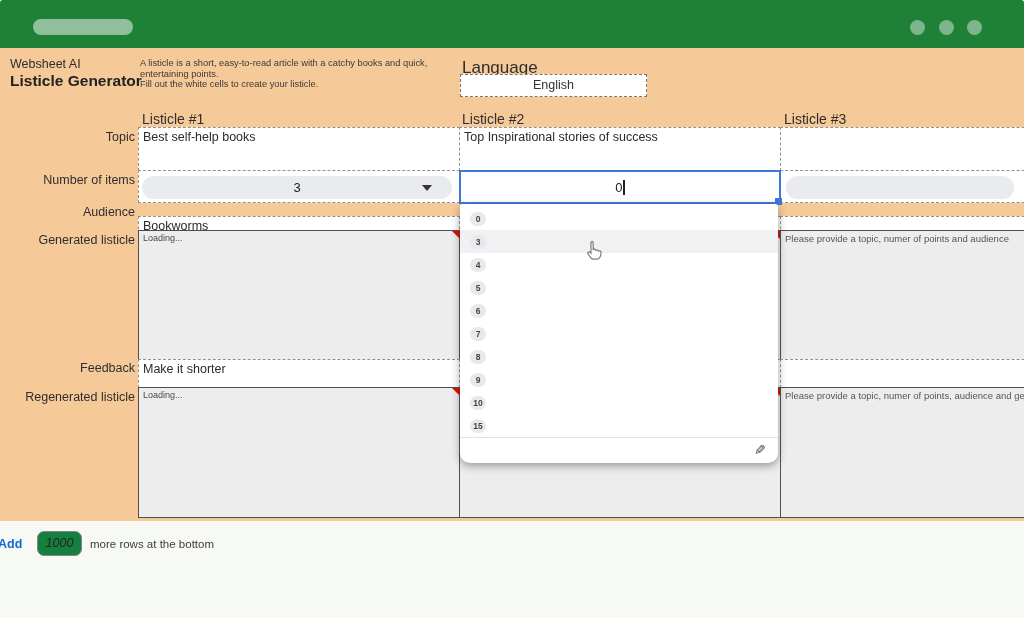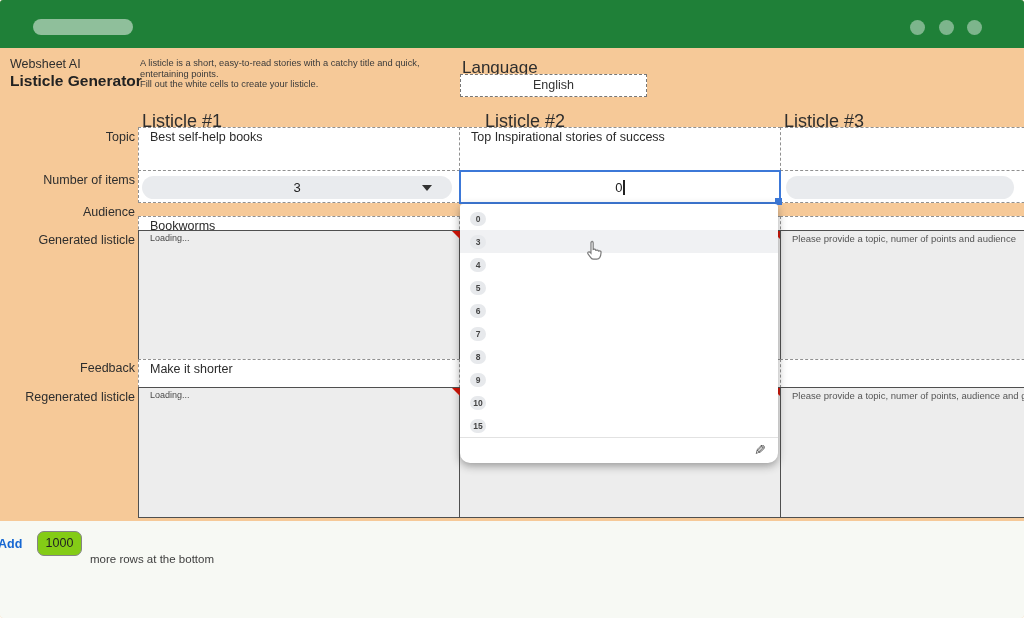--- a/index.html
+++ b/index.html
@@ -15,26 +15,26 @@
   .dot1{left:910px}.dot2{left:939px}.dot3{left:967px}
   
   .app-name{position:absolute;left:10px;top:57px;font-size:12.5px;color:#2d2d2d;}
   .app-title{position:absolute;left:10px;top:72px;font-size:15.5px;font-weight:bold;color:#222;}
   .desc{position:absolute;left:140px;top:58px;width:320px;font-size:9.3px;line-height:10.6px;color:#3b3b3b;}
   .desc p{margin:0;}
   .lang-label{position:absolute;left:462px;top:58px;font-size:17px;color:#2e2e2e;}
   .lang-box{position:absolute;left:460px;top:74px;width:187px;height:23px;background:#fff;
     border:1px dashed #777;box-sizing:border-box;text-align:center;line-height:21px;font-size:12.5px;color:#333;}
   
-  .col-header{position:absolute;top:111px;font-size:18px;color:#2e2e2e;}
-  .ch1{left:142px}.ch2{left:485px}.ch3{left:784px}
+  .col-header{position:absolute;top:111px;font-size:14px;color:#2e2e2e;}
+  .ch1{left:142px}.ch2{left:462px}.ch3{left:784px}
   .rowlabel{position:absolute;left:0;width:135px;text-align:right;font-size:12.5px;color:#2e2e2e;}
   .rl0{top:130px}.rl1{top:173px}.rl2{top:205px}.rl3{top:233px}.rl4{top:361px}.rl5{top:390px}
   .cell{position:absolute;background:#fff;border:1px dashed #909090;box-sizing:border-box;
-    font-size:12.5px;color:#2b2b2b;padding:2px 11px;overflow:hidden;z-index:1;}
+    font-size:12.5px;color:#2b2b2b;padding:2px 4px;overflow:hidden;z-index:1;}
   .cell-gray{background:#ededed;border:1.5px solid #4f4f4f;font-size:9px;color:#4a4a4a;line-height:11px;}
   .msg{font-size:9.5px;color:#555;line-height:11px;white-space:normal;}
   
   .r-topic{top:127px;height:44px}.r-num{top:170px;height:33px}.r-aud{top:216px;height:29px}
   .r-gen{top:230px;height:130px}.r-fb{top:359px;height:29px}.r-regen{top:387px;height:131px}
   .c1{left:138px;width:322px}.c2{left:459px;width:322px}.c3{left:780px;width:300px}
   
   .pill{position:absolute;height:23px;border-radius:12px;background:#e9ebee;z-index:2;
     text-align:center;font-size:13px;color:#222;line-height:23px;}
   .pill1{left:142px;top:176px;width:310px;}
@@ -62,40 +62,40 @@
   .dd-footer{position:absolute;left:0;bottom:0;width:100%;height:25px;border-top:1px solid #e2e2e2;
     border-radius:0 0 10px 10px;}
   .pencil{position:absolute;right:12px;top:4px;font-size:14px;color:#444;transform:scaleX(-1);
     font-family:"DejaVu Sans",sans-serif;}
   
   .hand-cursor{position:absolute;left:583px;top:239px;width:22px;height:24px;z-index:20;}
   
   .bottombar{position:absolute;left:0;top:521px;width:100%;height:97px;background:#f7f9f4;}
   .add-link{position:absolute;left:-2px;top:537px;font-size:12.5px;font-weight:bold;color:#1567d2;}
   .rows-input{position:absolute;left:37px;top:531px;width:45px;height:25px;border:1px solid #858585;
-    border-radius:7px;background:#84cc16;box-sizing:border-box;text-align:center;line-height:23px;
-    font-size:12.5px;color:#222;}
-  .rows-suffix{position:absolute;left:90px;top:538px;font-size:11.5px;color:#3e3e3e;margin-top:15px;}
+    border-radius:7px;background:#15803d;box-sizing:border-box;text-align:center;line-height:23px;
+    font-size:12.5px;color:#222;font-style:italic;}
+  .rows-suffix{position:absolute;left:90px;top:538px;font-size:11.5px;color:#3e3e3e;}
 </style>
 </head>
 <body>
 
 <div id="window">
 
   <div class="titlebar">
     <div class="title-pill"></div>
     <div class="win-dot dot1"></div>
     <div class="win-dot dot2"></div>
     <div class="win-dot dot3"></div>
   </div>
 
   <div class="app-name">Websheet AI</div>
   <div class="app-title">Listicle Generator</div>
   <div class="desc">
-    <p>A listicle is a short, easy-to-read stories with a catchy title and quick, entertaining points.</p>
+    <p>A listicle is a short, easy-to-read article with a catchy books and quick, entertaining points.</p>
     <p>Fill out the white cells to create your listicle.</p>
   </div>
   <div class="lang-label">Language</div>
   <div class="lang-box">English</div>
 
   <div class="col-header ch1">Listicle #1</div>
   <div class="col-header ch2">Listicle #2</div>
   <div class="col-header ch3">Listicle #3</div>
 
   <div class="rowlabel rl0">Topic</div>

